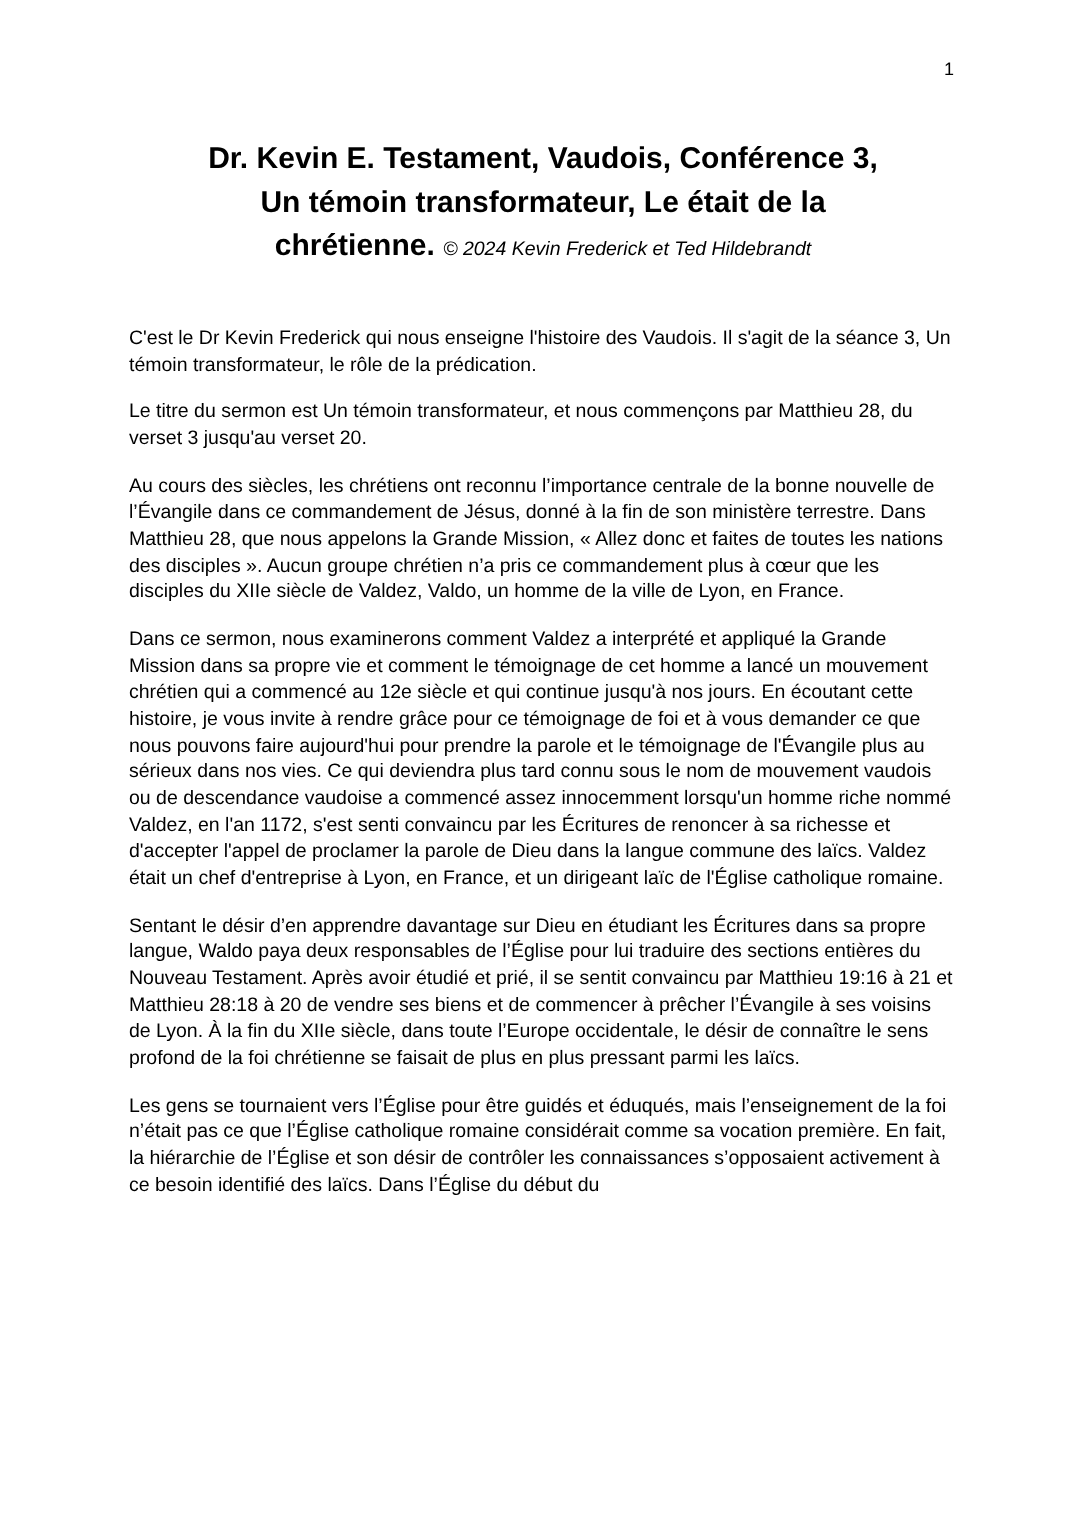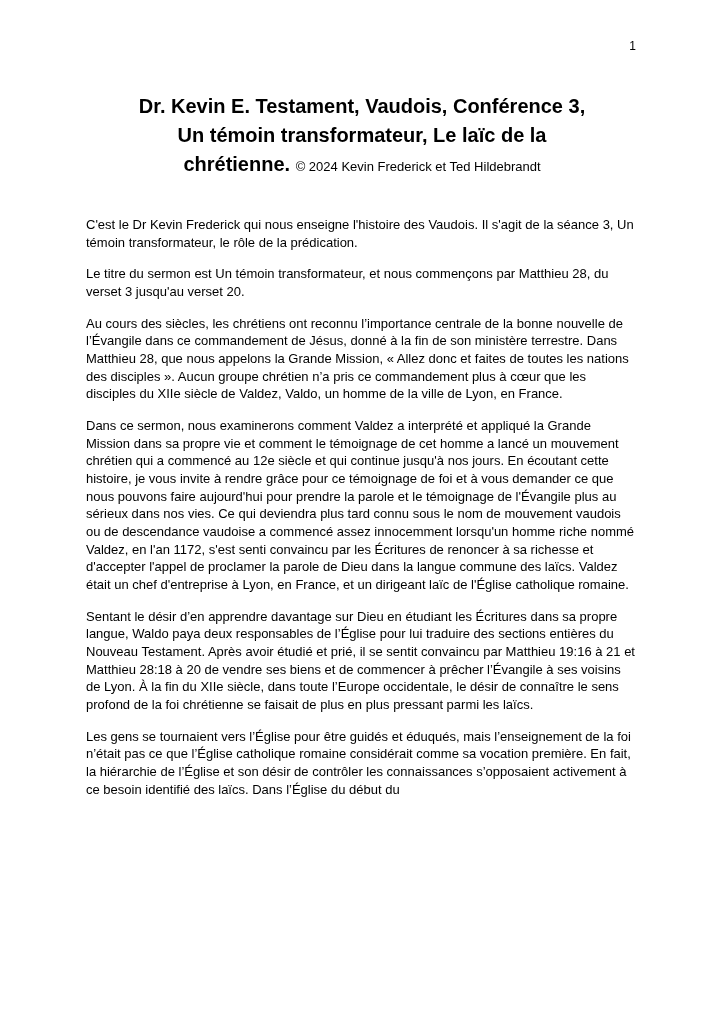--- a/index.html
+++ b/index.html
@@ -35,20 +35,21 @@
     font-weight: bold;
     font-size: 20px;
     line-height: 1.45;
     color: #000000;
   }
   .title-line { white-space: nowrap; }
   .copyright {
     font-weight: normal;
     font-size: 13px;
     white-space: nowrap;
+    font-style: italic;
   }
   .body-text {
     position: absolute;
     top: 216px;
     left: 86px;
     width: 552px;
     font-size: 13px;
     line-height: 1.36;
     text-align: left;
     color: #000000;
@@ -60,21 +61,21 @@
 </style>
 </head>
 <body>
 
 <div class="page">
 
   <div class="page-number">1</div>
 
   <header class="title-block">
     <div class="title-line">Dr. Kevin E. Testament, Vaudois, Conférence 3,</div>
-    <div class="title-line">Un témoin transformateur, Le laïc de la</div>
+    <div class="title-line">Un témoin transformateur, Le était de la</div>
     <div class="title-line">
       <span>chrétienne.</span>
       <span class="copyright">© 2024 Kevin Frederick et Ted Hildebrandt</span>
     </div>
   </header>
 
   <main class="body-text">
     <p>C'est le Dr Kevin Frederick qui nous enseigne l'histoire des Vaudois. Il s'agit de la séance 3, Un témoin transformateur, le rôle de la prédication.</p>
     <p>Le titre du sermon est Un témoin transformateur, et nous commençons par Matthieu 28, du verset 3 jusqu'au verset 20.</p>
     <p>Au cours des siècles, les chrétiens ont reconnu l’importance centrale de la bonne nouvelle de l’Évangile dans ce commandement de Jésus, donné à la fin de son ministère terrestre. Dans Matthieu 28, que nous appelons la Grande Mission, « Allez donc et faites de toutes les nations des disciples ». Aucun groupe chrétien n’a pris ce commandement plus à cœur que les disciples du XIIe siècle de Valdez, Valdo, un homme de la ville de Lyon, en France.</p>

